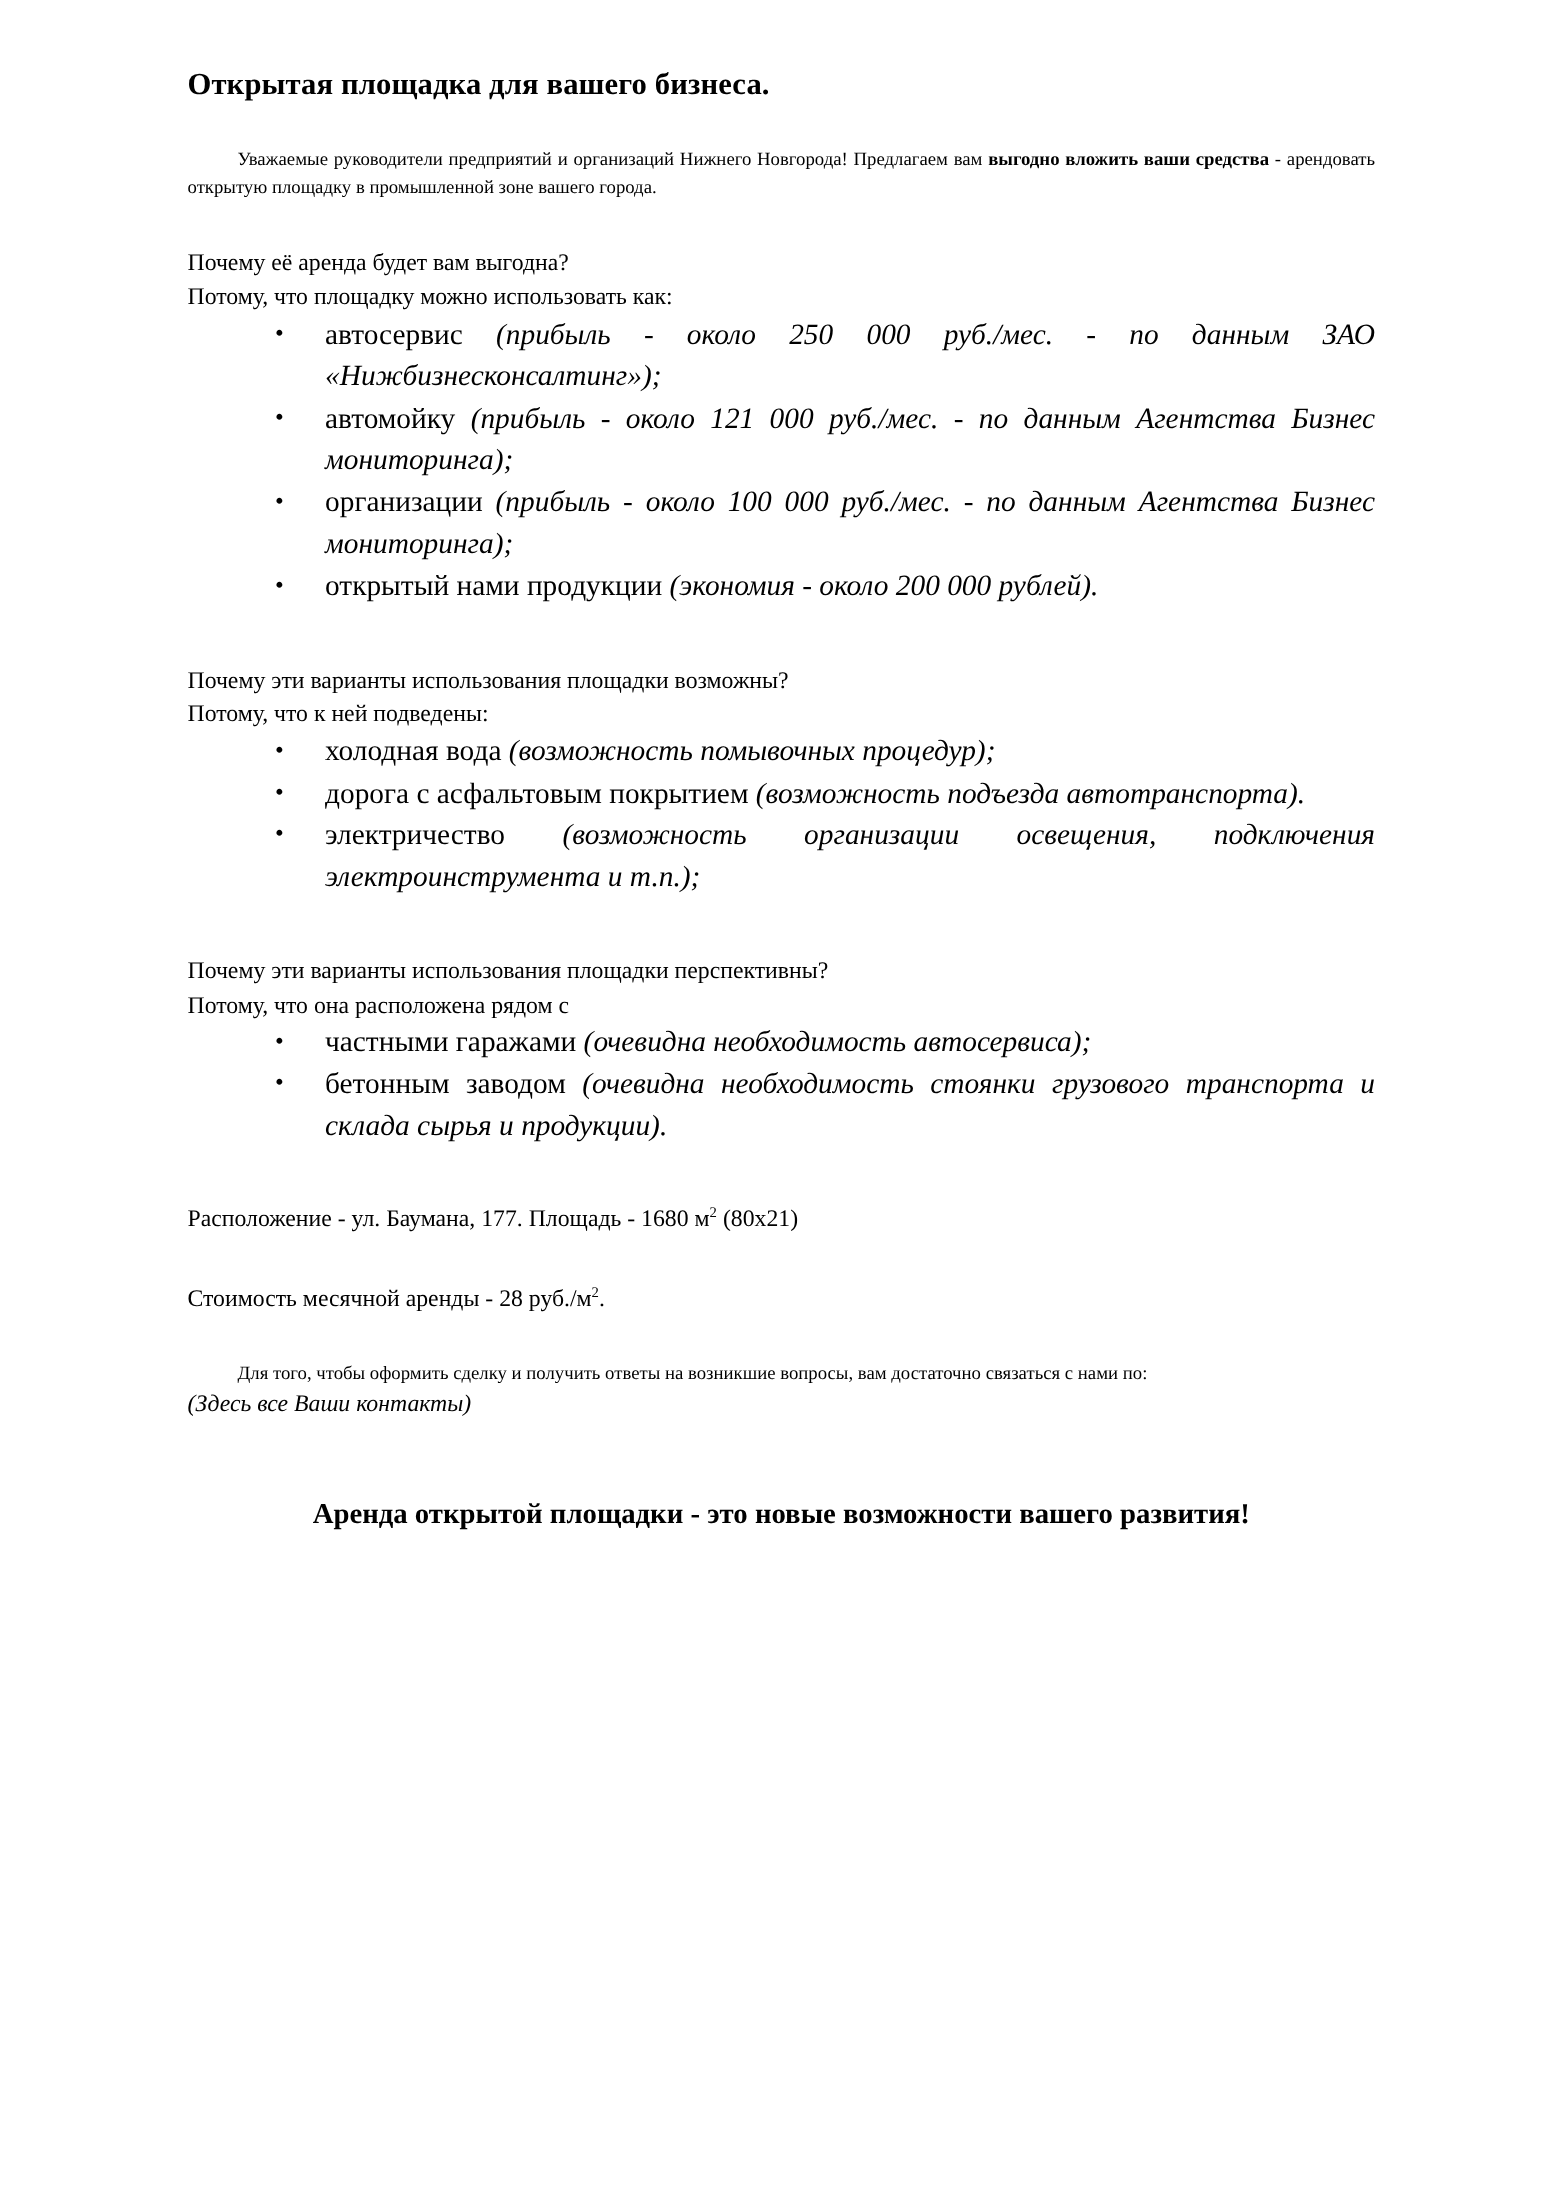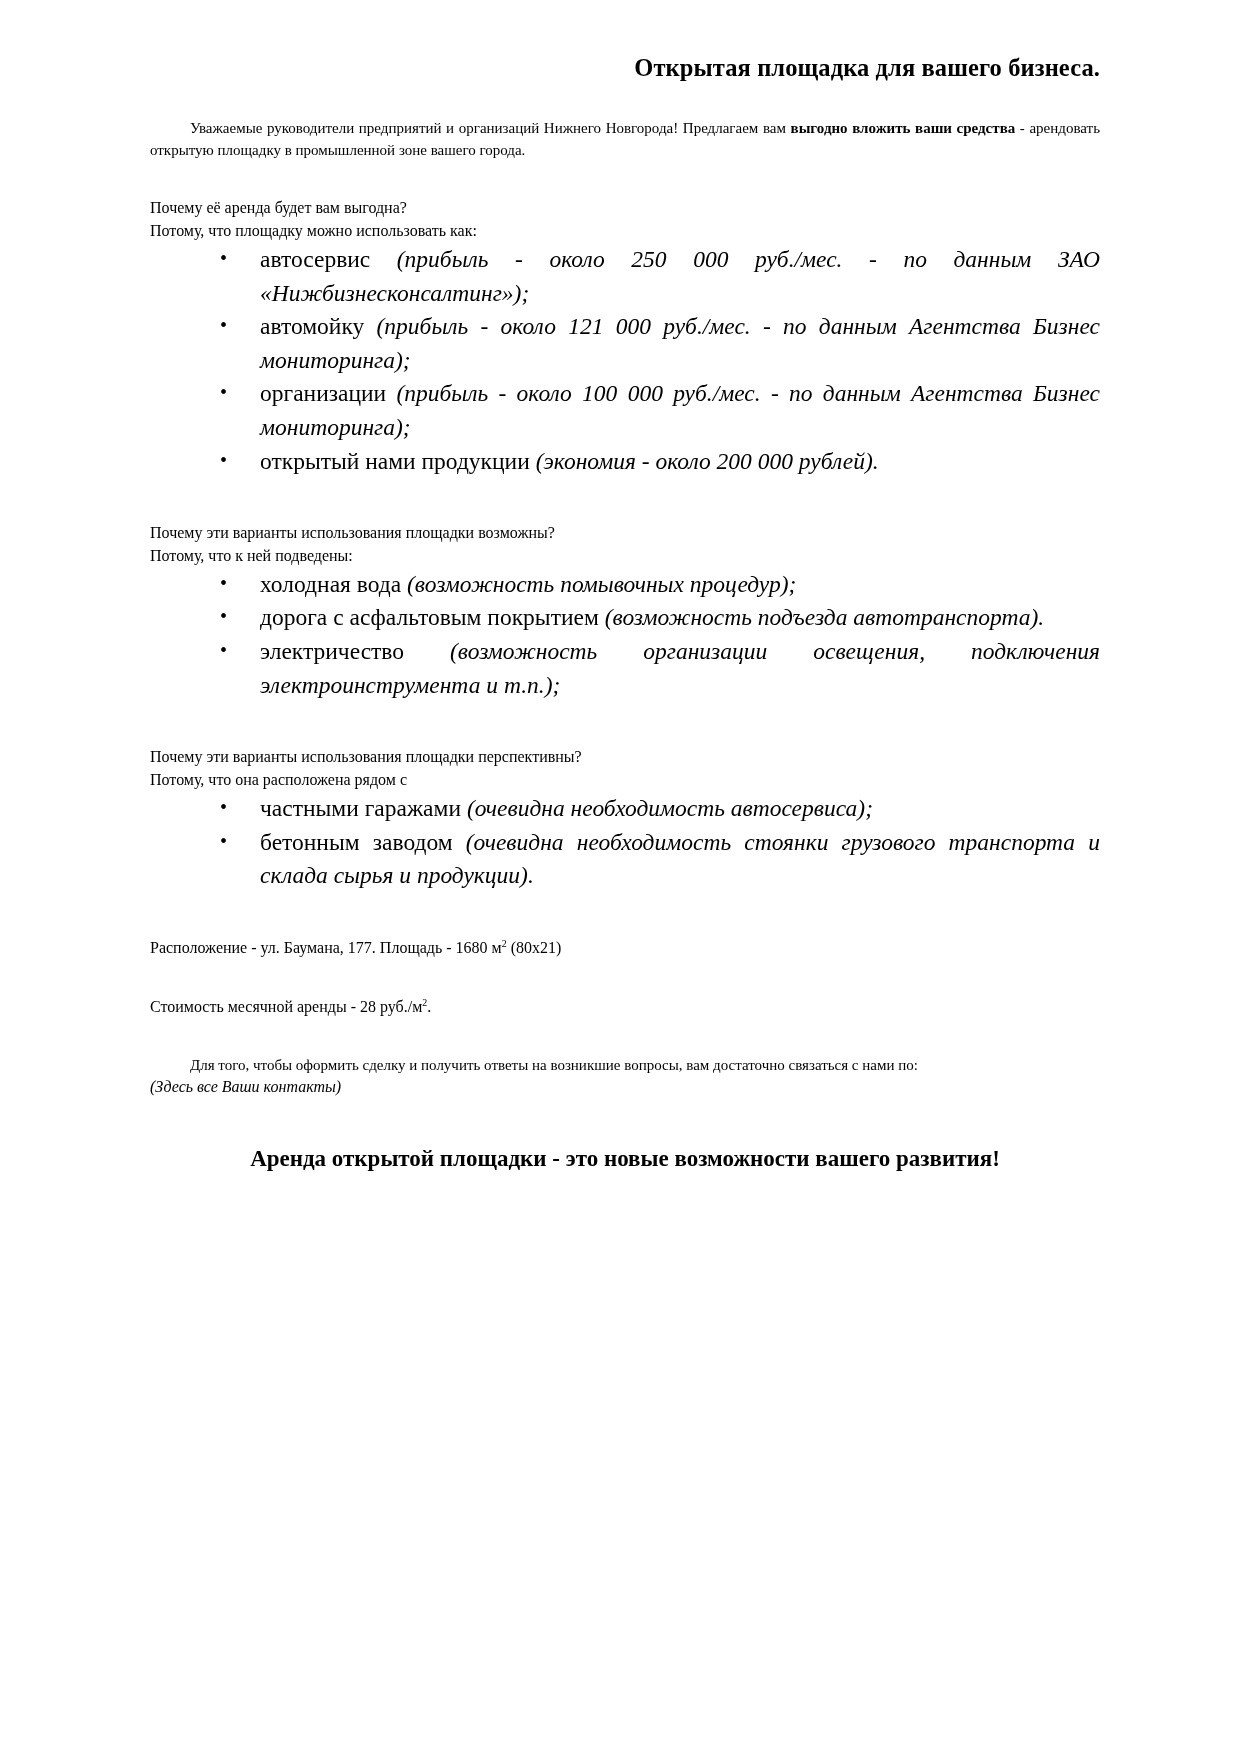--- a/index.html
+++ b/index.html
@@ -16,37 +16,37 @@
     -webkit-font-smoothing: antialiased;
   }
   .page {
     box-sizing: border-box;
     width: 1240px;
     height: 1754px;
     padding: 52px 140px 0 150px;
     background: #ffffff;
   }
   .doc-title {
-    text-align: right;
+    text-align: left;
     font-weight: bold;
     font-size: 24.5px;
     line-height: 1.32;
     margin: 0 0 34px 0;
     letter-spacing: 0.1px;
   }
   p.para {
     font-size: 15px;
     line-height: 1.43;
     margin: 0;
     text-align: justify;
     text-indent: 40px;
     hyphens: none;
   }
   p.plain {
-    font-size: 16px;
+    font-size: 19px;
     line-height: 1.43;
     margin: 0;
     text-align: left;
     text-indent: 0;
   }
   .q-line {
     margin-left: 32px;
   }
   ul.bullets {
     list-style: none;
@@ -74,21 +74,21 @@
   strong, .bd {
     font-weight: bold;
   }
   .gap-lg { height: 36px; }
   .gap-xl { height: 44px; }
   .final-line {
     text-align: center;
     font-weight: bold;
     font-size: 23px;
     line-height: 1.4;
-    margin: 0;
+    margin: 14px;
     padding: 0 14px;
   }
   sup {
     font-size: 0.62em;
     vertical-align: super;
     line-height: 0;
   }
 </style>
 </head>
 <body>

